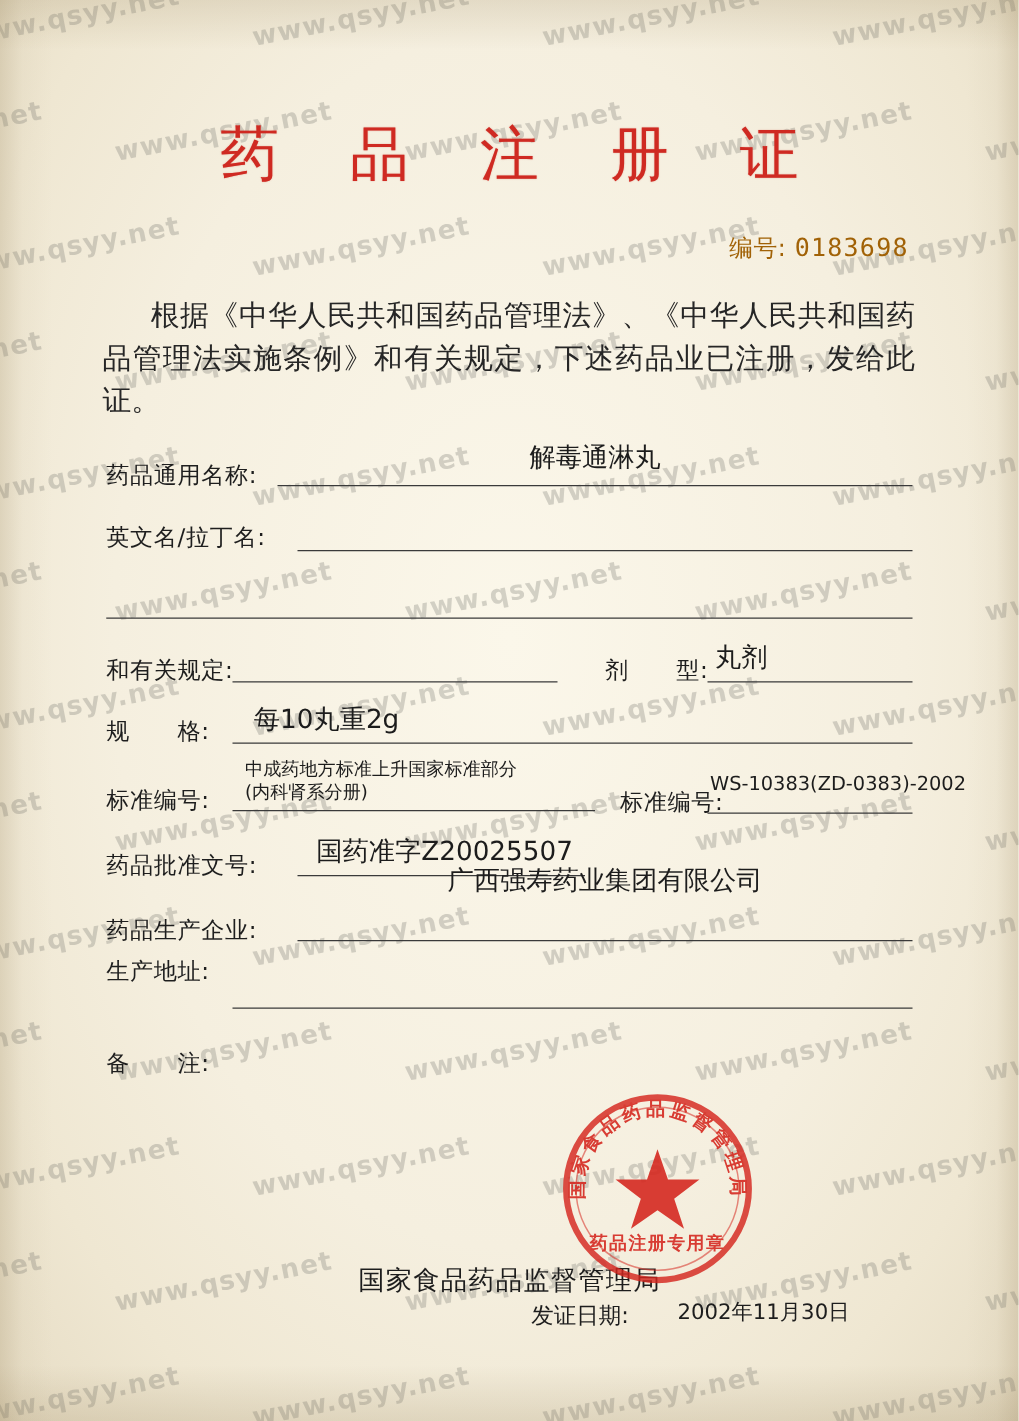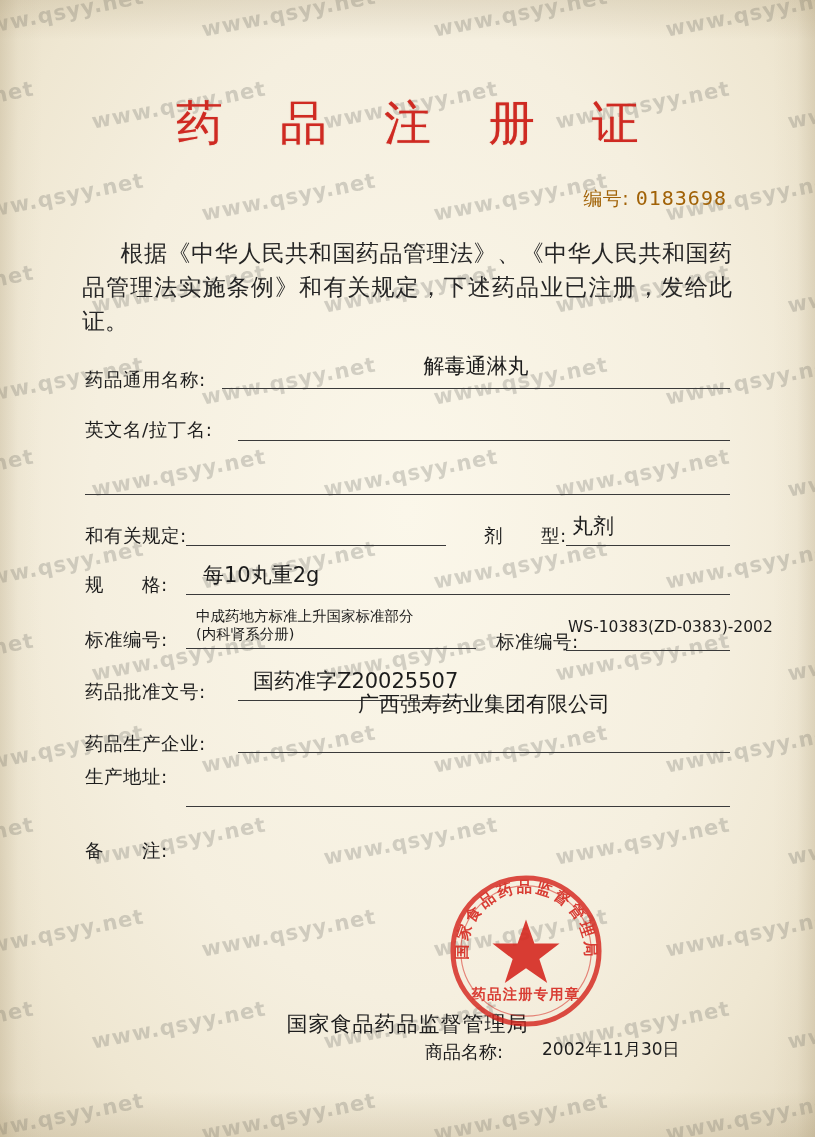--- a/index.html
+++ b/index.html
@@ -296,19 +296,19 @@
       <circle cx="80" cy="80" r="74" fill="none" stroke="#d5241c" stroke-width="5" opacity="0.92"></circle>
       <circle cx="80" cy="80" r="66" fill="none" stroke="#d5241c" stroke-width="1.2" opacity="0.6"></circle>
       <text font-size="15.5" font-weight="bold" fill="#d5241c" font-family="DejaVu Sans, Liberation Sans, sans-serif" letter-spacing="3.2">
         <textPath href="#arc-top" startOffset="50%" text-anchor="middle">国家食品药品监督管理局</textPath>
       </text>
       <polygon points="80,48 88.5,72.5 114,72.5 93.5,88 101.5,112.5 80,97.5 58.5,112.5 66.5,88 46,72.5 71.5,72.5" fill="#d5241c"></polygon>
       <text x="80" y="129" font-size="14.5" font-weight="bold" fill="#d5241c" text-anchor="middle" font-family="DejaVu Sans, Liberation Sans, sans-serif" letter-spacing="1.2">药品注册专用章</text>
     </svg>
 
     <div id="issuer">国家食品药品监督管理局</div>
-    <div id="issue-date-label">商品名称:</div>
+    <div id="issue-date-label">发证日期:</div>
     <div id="issue-date-value">2002年11月30日</div>
 
   </div>
 
   <div id="paper-edges"></div>
 </div>
 
 </body></html>

